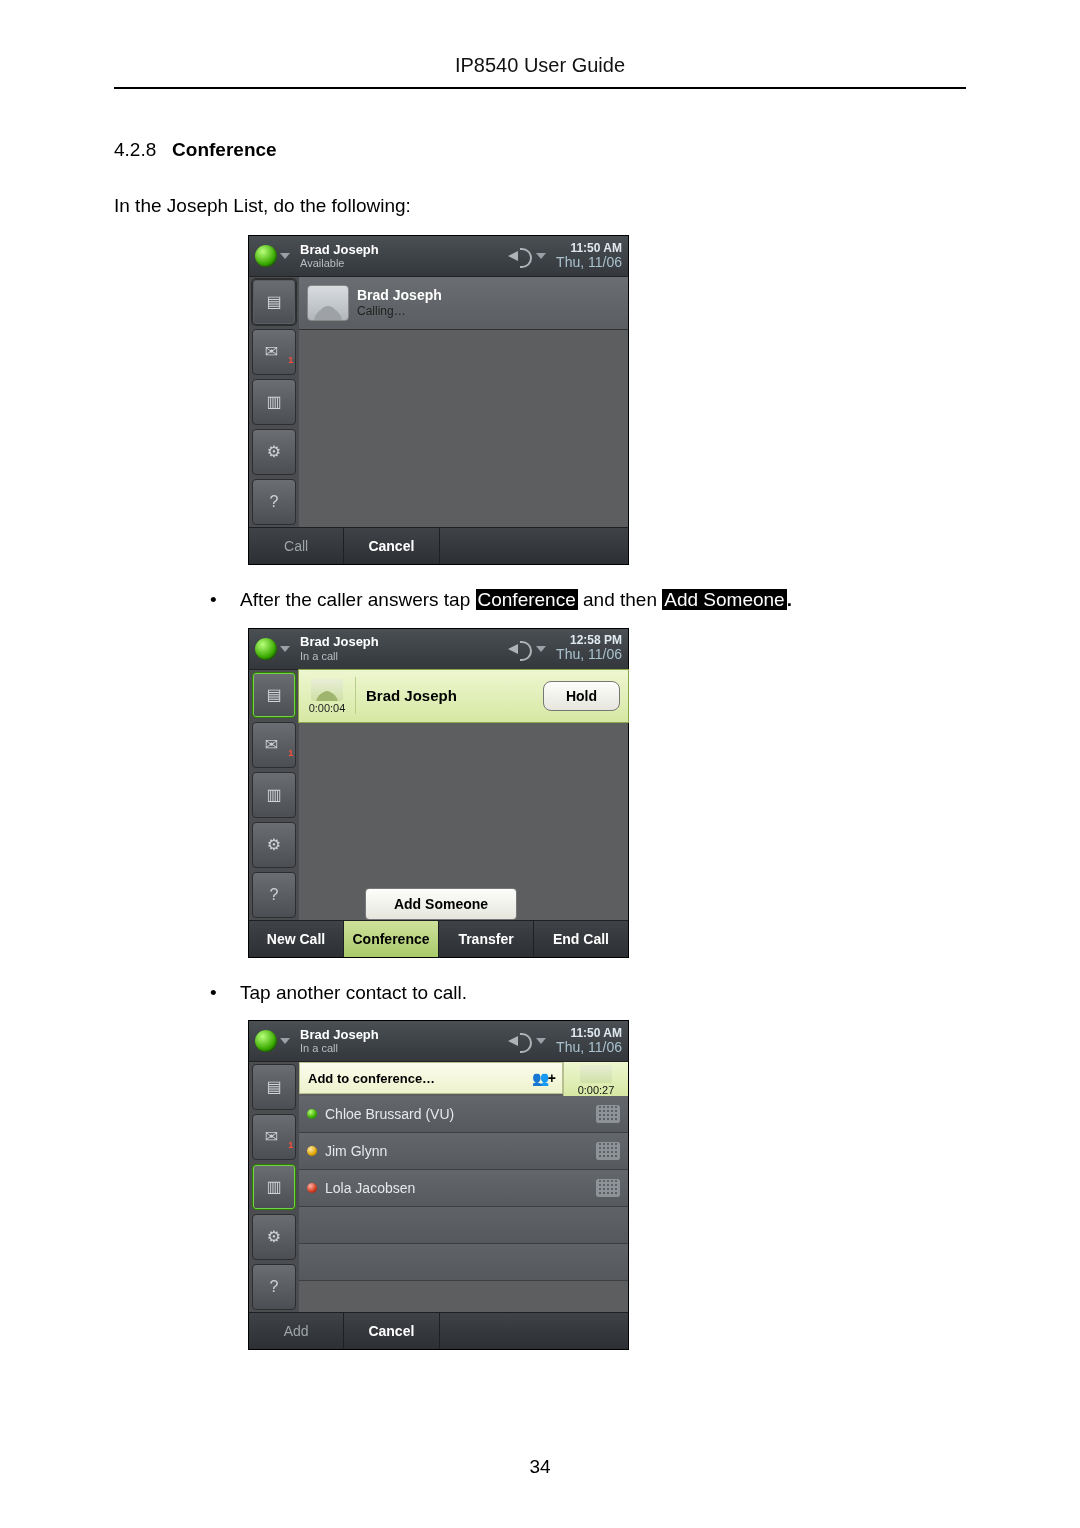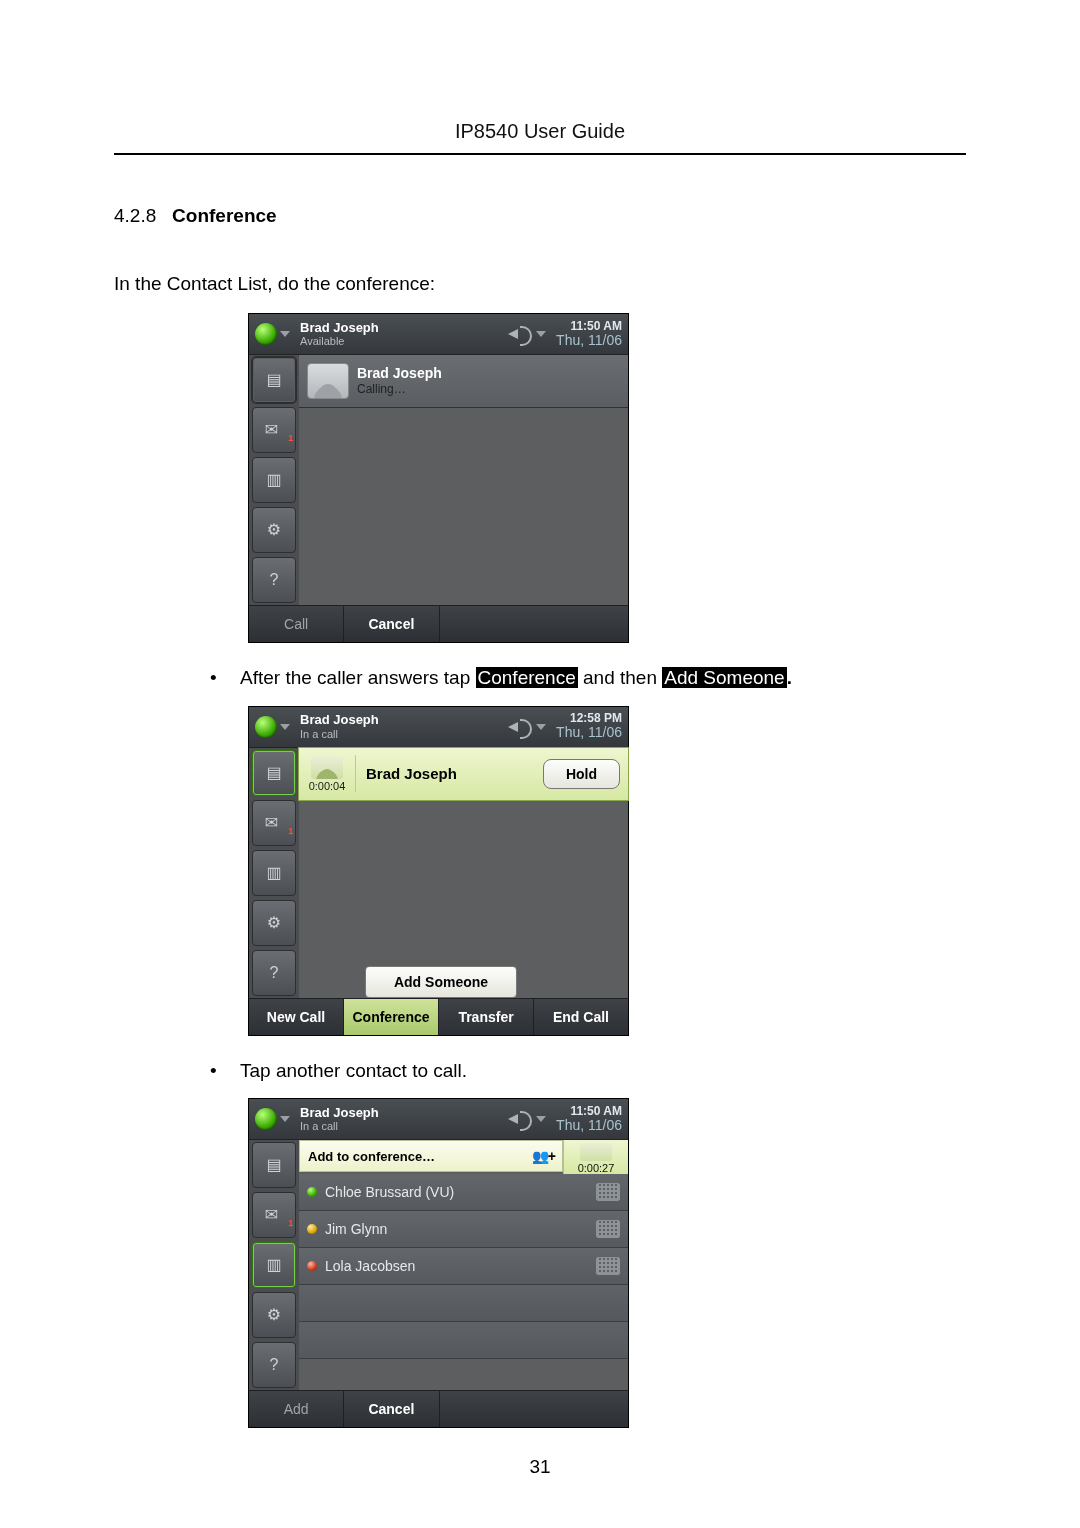--- a/index.html
+++ b/index.html
@@ -8,36 +8,36 @@
     background: #fff;
     font-family: Arial, Helvetica, sans-serif;
     color: #000;
   }
   .page {
     width: 1080px;
     min-height: 1528px;
     margin: 0 auto;
     position: relative;
     box-sizing: border-box;
-    padding: 120px 114px 40px 114px;
+    padding: 54px 114px 40px 114px;
   }
   .doc-title {
     text-align: center;
     font-size: 20px;
     font-family: "Helvetica Neue", Arial, sans-serif;
     color: #111;
   }
   .rule {
     border: none;
     border-top: 2px solid #000;
     margin: 10px 0 50px 0;
   }
   .section-no { display: inline; }
   .section-title { display: inline; font-weight: bold; }
-  .section-head { font-size: 19px; margin-bottom: 46px; }
+  .section-head { font-size: 19px; margin-bottom: 34px; }
   .body-text { font-size: 19px; margin-bottom: 18px; }
   .bullets { margin: 0 0 14px 96px; padding: 0; list-style: none; }
   .bullets > li { position: relative; padding-left: 30px; font-size: 19px; margin-bottom: 10px; line-height: 1.4; }
   .bullets > li::before { content: "•"; position: absolute; left: 0; top: 0; }
   .hl { background: #000; color: #fff; padding: 0 2px; }
   .pageno { position: absolute; bottom: 50px; left: 0; right: 0; text-align: center; font-size: 19px; }
 
   
   .phone {
     width: 381px;
@@ -222,21 +222,21 @@
 <div class="page">
 
   <div class="doc-title">IP8540 User Guide</div>
   <hr class="rule">
 
   <div class="section-head">
     <span class="section-no">4.2.8</span>&nbsp;&nbsp;
     <span class="section-title">Conference</span>
   </div>
 
-  <div class="body-text">In the Contact List, do the conference:</div>
+  <div class="body-text">In the Joseph List, do the following:</div>
 
 
   <div class="phone">
     <div class="topbar">
       <span class="presence-dot"></span>
       <span class="presence-arrow"></span>
       <div class="topuser">
         <div class="name">Brad Joseph</div>
         <div class="sub">Available</div>
       </div>
@@ -443,14 +443,14 @@
       </div>
     </div>
 
     <div class="softbar">
       <div class="softbtn dim">Add</div>
       <div class="softbtn">Cancel</div>
       <div class="softbtn filler dim"></div>
     </div>
   </div>
 
-  <div class="pageno">31</div>
+  <div class="pageno">34</div>
 </div>
 
 </body></html>

